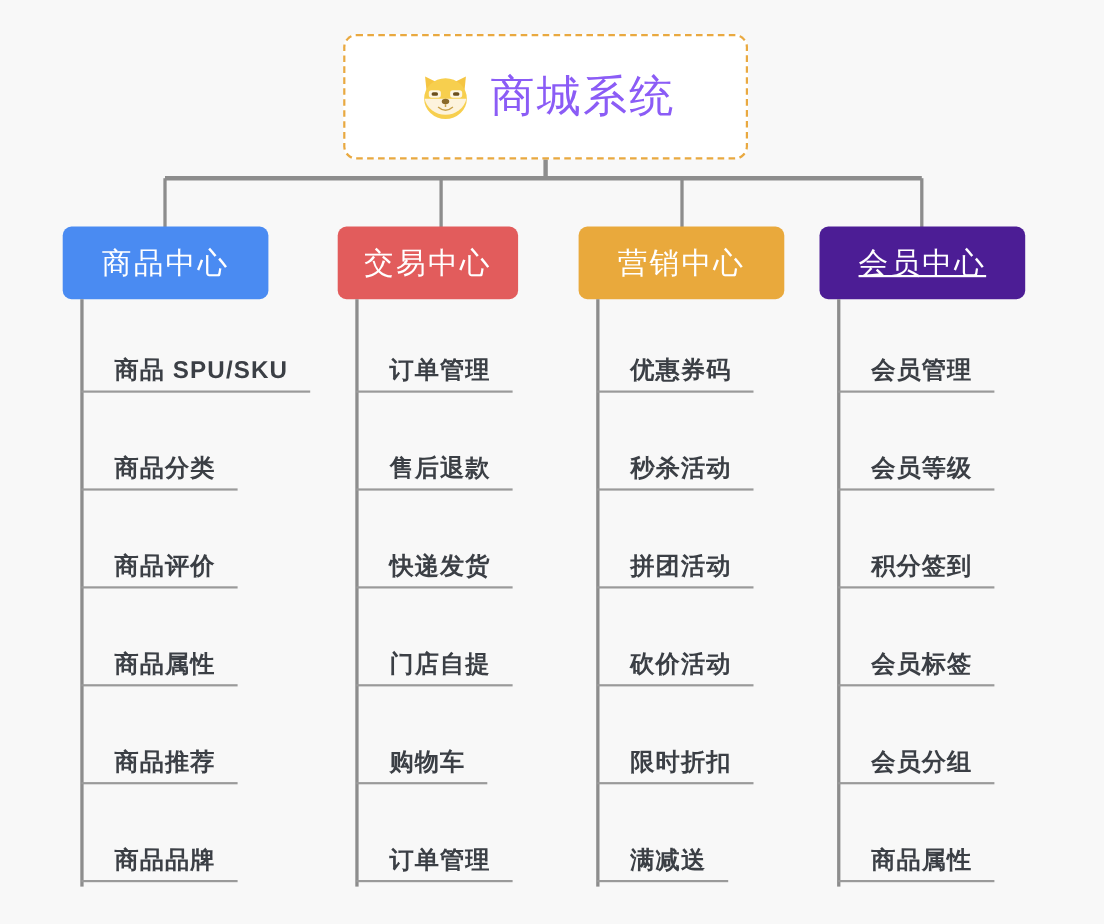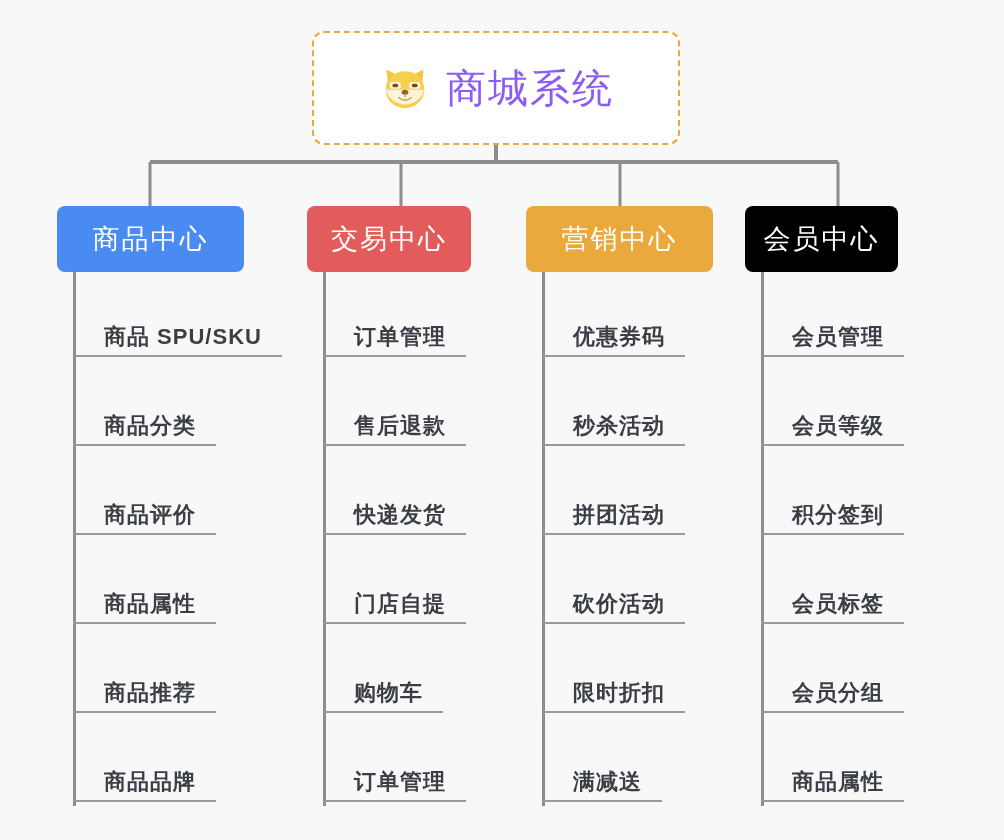--- a/index.html
+++ b/index.html
@@ -235,21 +235,21 @@
           </div>
           <div class="leaf">
             <span class="leaf-text">限时折扣</span>
           </div>
           <div class="leaf">
             <span class="leaf-text">满减送</span>
           </div>
         </div>
       </div>
       <div class="branch" style="left: 745px; width: 187px;">
-        <div class="cat-box c-green" style="width: 153px; background: #000000;">
+        <div class="cat-box c-green" style="width: 187px; background: #4c1d95; text-decoration: underline;">
           <span>会员中心</span>
         </div>
         <div class="leaf-list">
           <div class="leaf">
             <span class="leaf-text">会员管理</span>
           </div>
           <div class="leaf">
             <span class="leaf-text">会员等级</span>
           </div>
           <div class="leaf">

